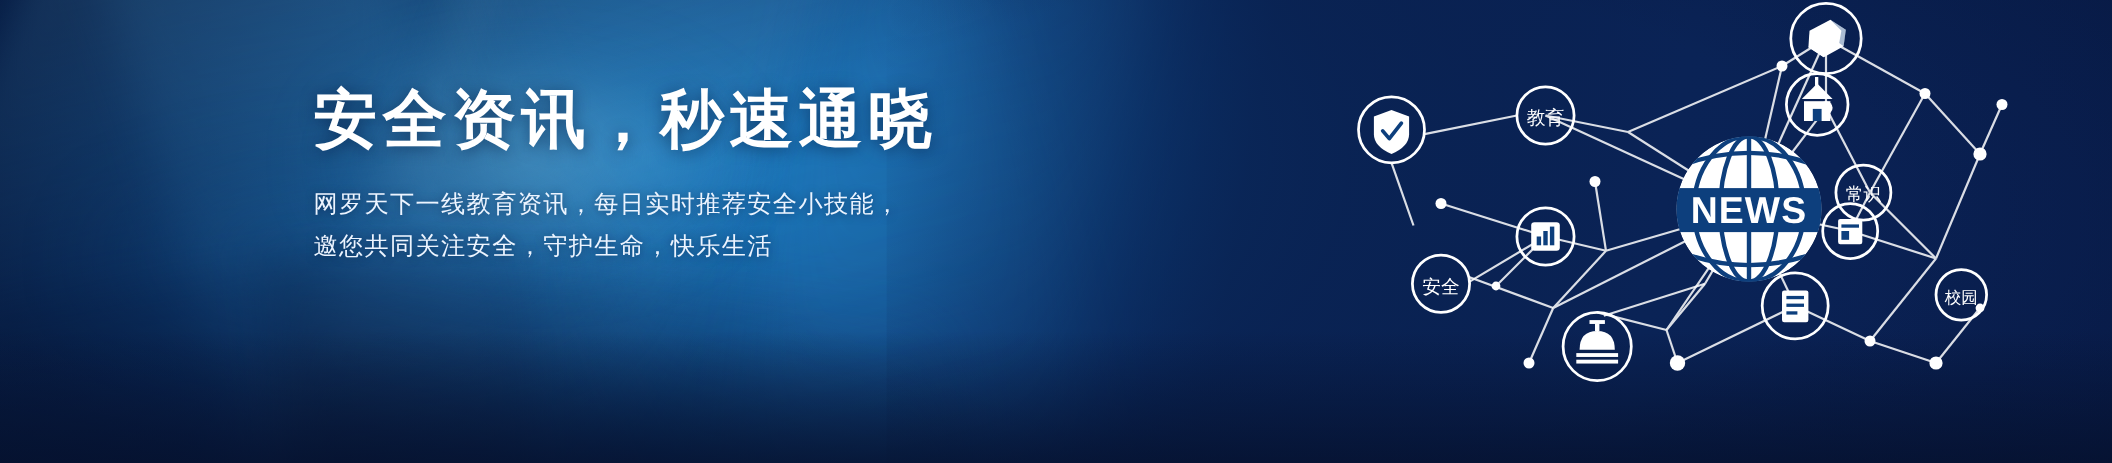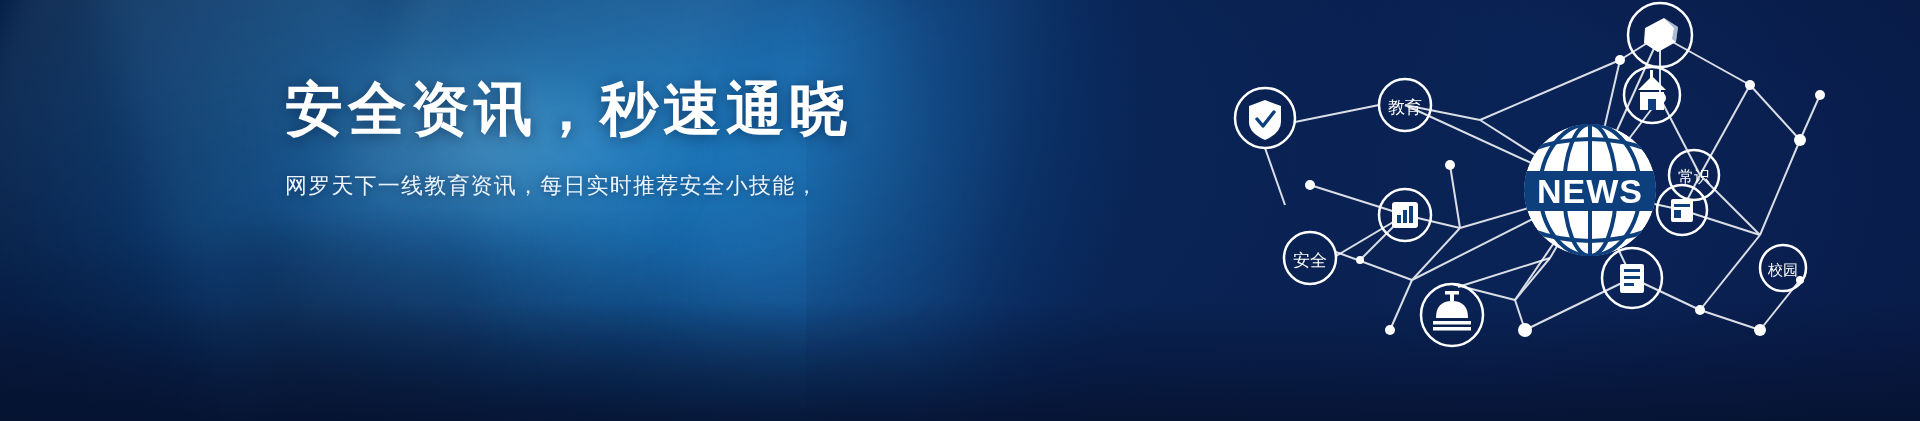--- a/index.html
+++ b/index.html
@@ -172,20 +172,21 @@
   <div class="shard s5"></div>
   <div class="shard s6"></div>
   <div class="bg-right"></div>
   <div class="bg-vignette"></div>
   <div class="bg-bottomfade"></div>
 
   <div class="copy">
     <h1 class="headline">安全资讯，秒速通晓</h1>
     <p class="sub">
       <span class="sub-line">网罗天下一线教育资讯，每日实时推荐安全小技能，</span>
+      <span class="sub-line">邀您共同关注安全，守护生命，快乐生活</span>
     </p>
   </div>
 
   <div class="network">
     <svg width="860" height="421" viewBox="0 0 860 421" xmlns="http://www.w3.org/2000/svg">
       <defs>
         <clipPath id="globeClip">
           <circle cx="530" cy="190" r="66"></circle>
         </clipPath>
       </defs>

